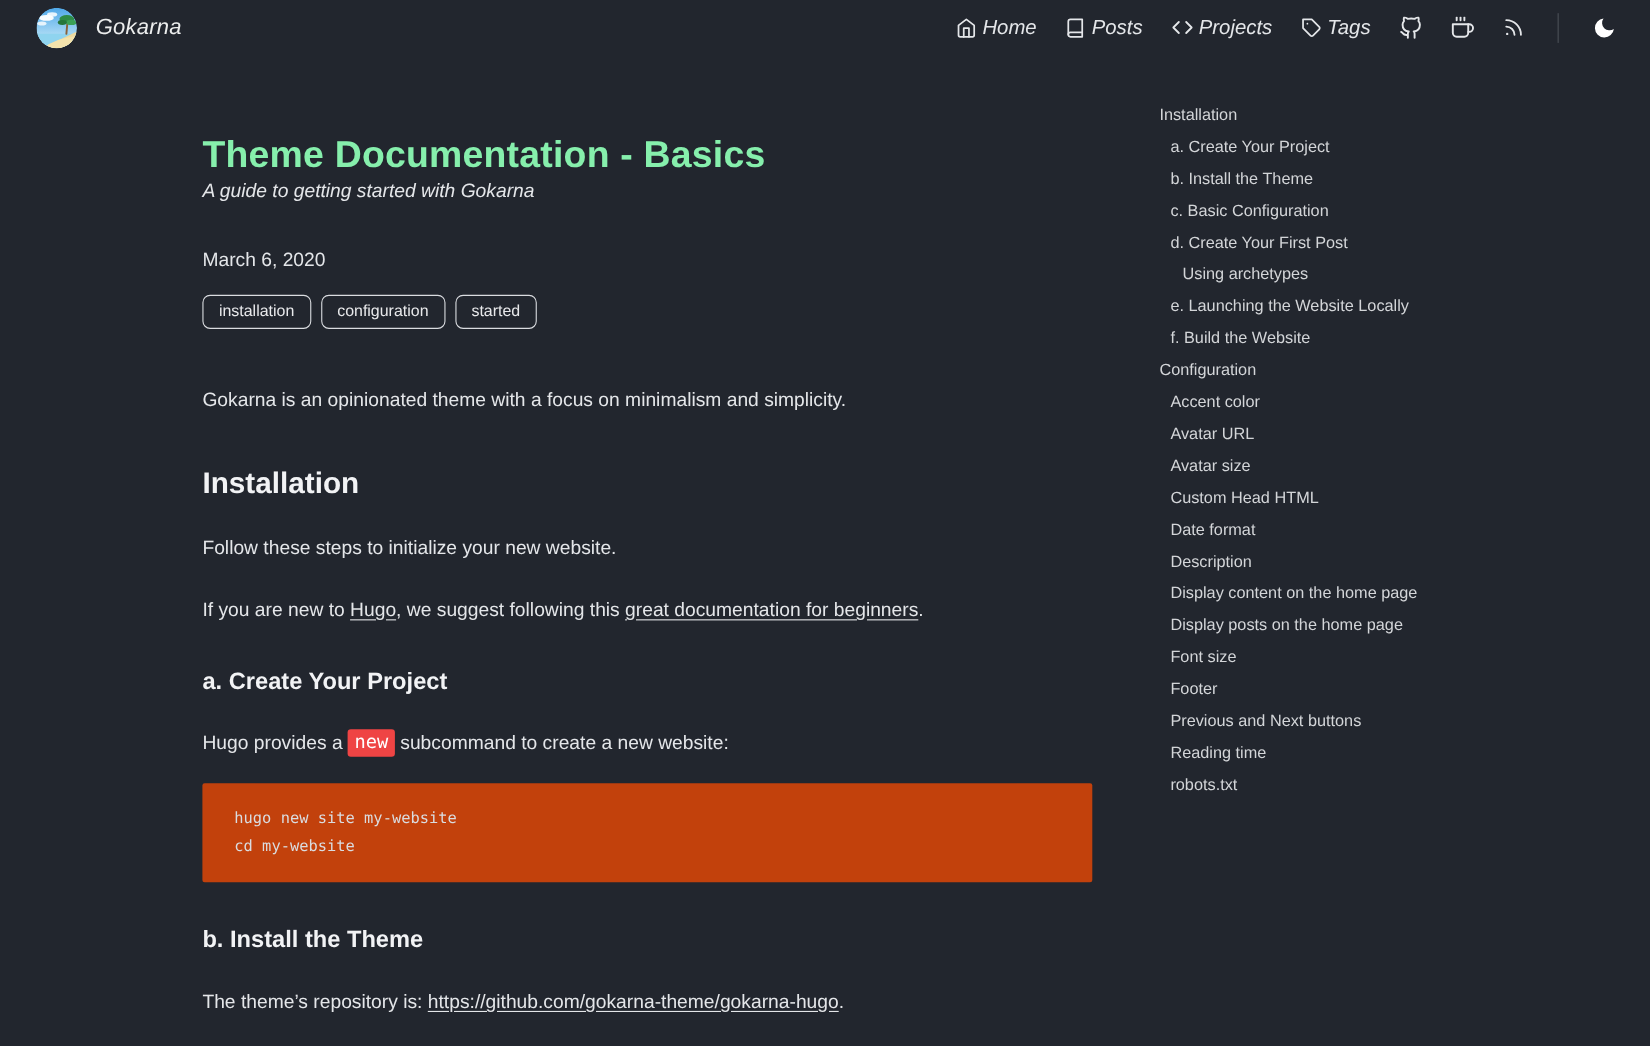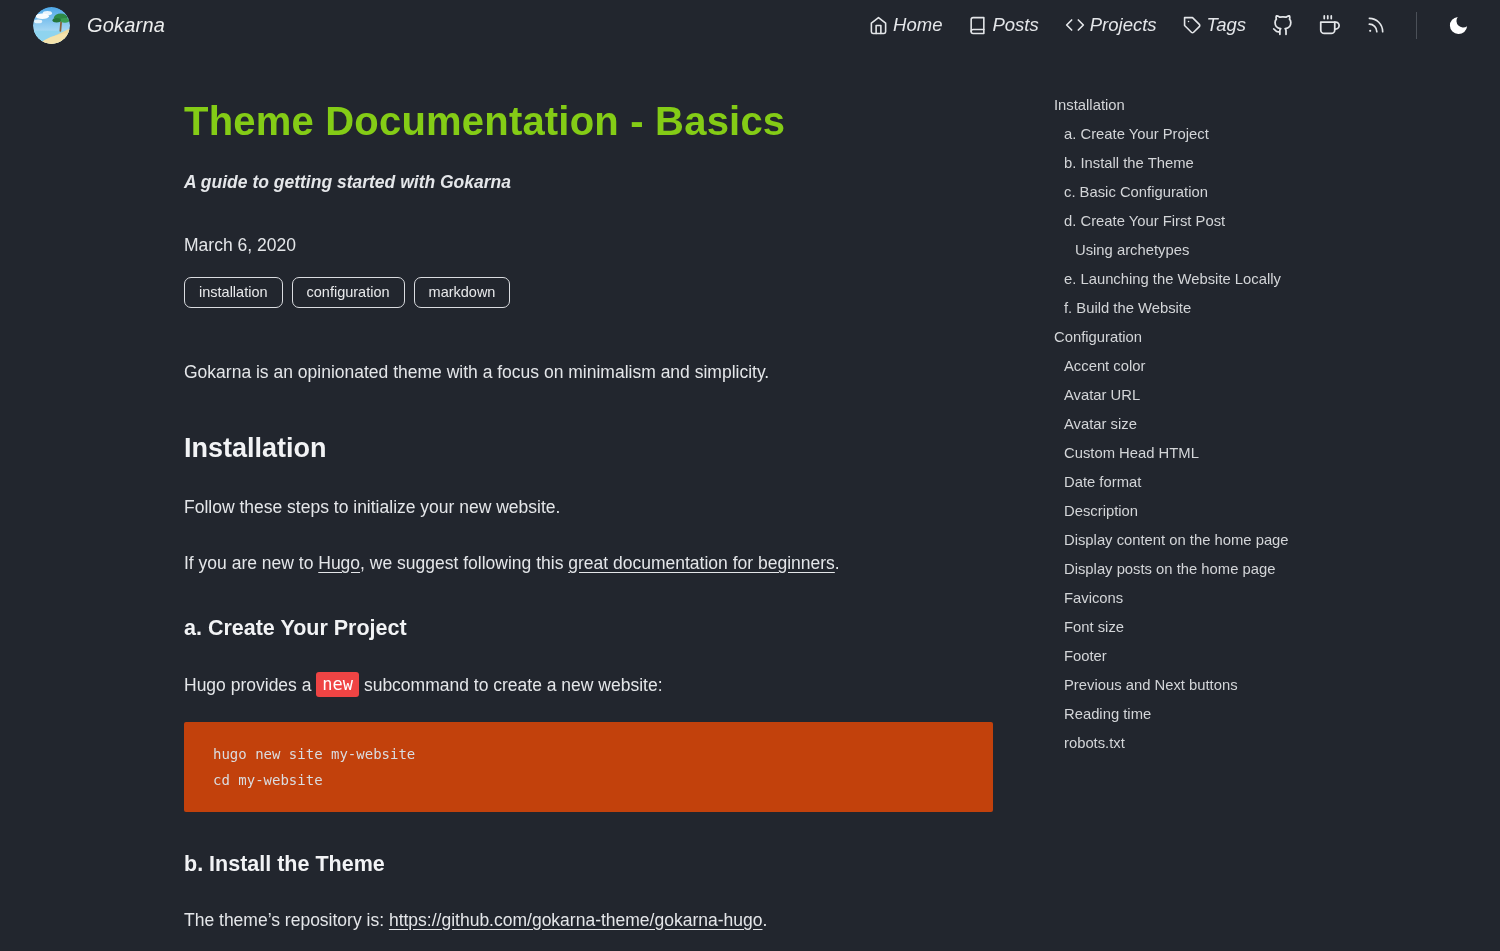--- a/index.html
+++ b/index.html
@@ -33,27 +33,26 @@
   .nav-icon-link { display: inline-flex; align-items: center; }
   .nav-divider { width: 1px; height: 27px; background: #4b5058; margin: 0 4px; }
 
   
   .page { position: relative; width: 1500px; height: 901px; }
   .content {
     position: absolute; left: 184px; top: 0; width: 809px;
   }
 
   .post-title {
-    margin-top: 48px;
-    font-size: 40px; font-weight: 700; color: #84cc16;
+    margin-top: 72px;
+    font-size: 34px; font-weight: 700; color: #86efac;
     letter-spacing: 0.2px; line-height: 1.15;
   }
   .post-subtitle {
-    margin-top: 26px;
-    font-size: 19px; font-style: italic; color: #d9dbde; font-weight: bold;
+    font-size: 19px; font-style: italic; color: #d9dbde;
   }
   .post-date {
     margin-top: 38px;
     font-size: 18.5px; color: #8b9099;
   }
   .tag-row { margin-top: 18px; display: flex; gap: 9px; }
   .tag-chip {
     background: transparent;
     border: 1.5px solid #dadce0;
     border-radius: 7px;
@@ -223,21 +222,21 @@
 <div class="page">
 
   <main class="content">
     <h1 class="post-title">Theme Documentation - Basics</h1>
     <p class="post-subtitle">A guide to getting started with Gokarna</p>
     <p class="post-date">March 6, 2020</p>
 
     <div class="tag-row">
       <button class="tag-chip">installation</button>
       <button class="tag-chip">configuration</button>
-      <button class="tag-chip">markdown</button>
+      <button class="tag-chip">started</button>
     </div>
 
     <p class="p-intro">Gokarna is an opinionated theme with a focus on minimalism and simplicity.</p>
 
     <h2 class="h2">Installation</h2>
 
     <p class="p-std">Follow these steps to initialize your new website.</p>
 
     <p class="p-std">
       <span>If you are new to </span><a class="inline-link">Hugo</a><span>, we suggest following this </span><a class="inline-link">great documentation for beginners</a><span>.</span>
@@ -273,21 +272,20 @@
     <a class="toc-item lvl2">f. Build the Website</a>
     <a class="toc-item lvl1">Configuration</a>
     <a class="toc-item lvl2">Accent color</a>
     <a class="toc-item lvl2">Avatar URL</a>
     <a class="toc-item lvl2">Avatar size</a>
     <a class="toc-item lvl2">Custom Head HTML</a>
     <a class="toc-item lvl2">Date format</a>
     <a class="toc-item lvl2">Description</a>
     <a class="toc-item lvl2">Display content on the home page</a>
     <a class="toc-item lvl2">Display posts on the home page</a>
-    <a class="toc-item lvl2">Favicons</a>
     <a class="toc-item lvl2">Font size</a>
     <a class="toc-item lvl2">Footer</a>
     <a class="toc-item lvl2">Previous and Next buttons</a>
     <a class="toc-item lvl2">Reading time</a>
     <a class="toc-item lvl2">robots.txt</a>
   </aside>
 
 </div>
 
 </body></html>

